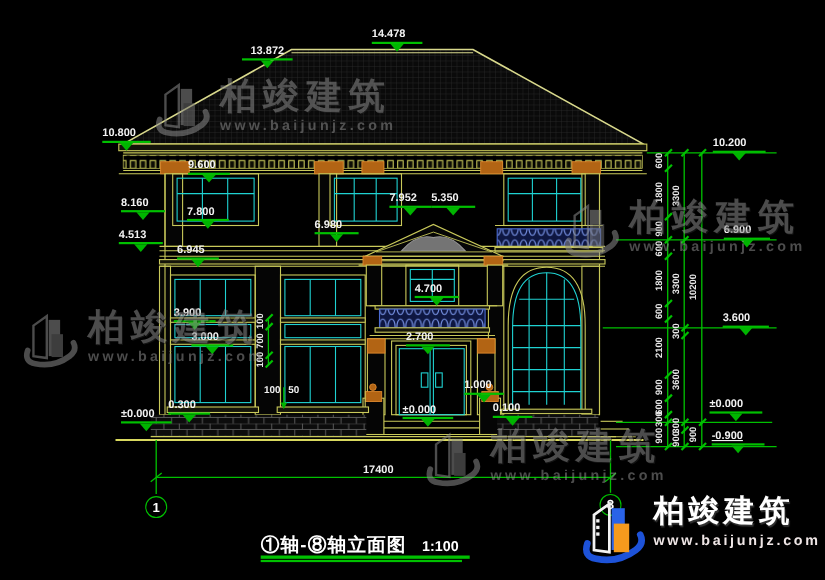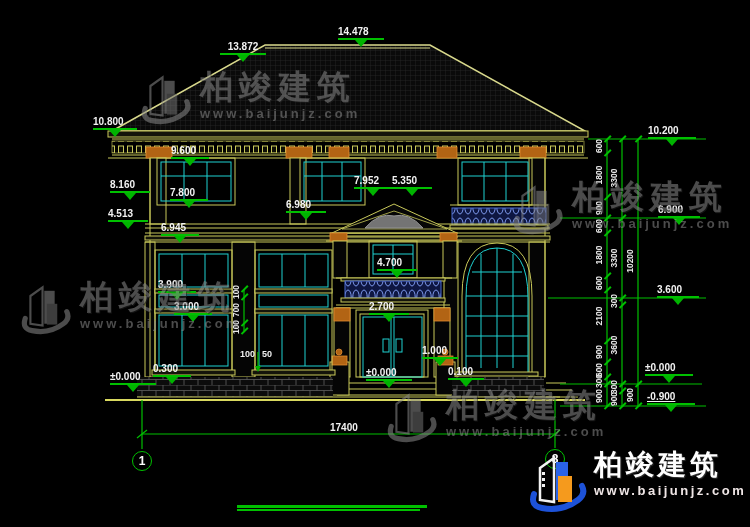--- a/index.html
+++ b/index.html
@@ -388,20 +388,23 @@
           <rect x="28" y="12" width="12" height="38" fill="#8a8a8a"></rect>
           <rect x="31" y="27" width="12" height="24" fill="#6f6f6f"></rect>
         </svg>
         <div class="wm-text">
           <div class="wm-brand">柏竣建筑</div>
           <div class="wm-url">www.baijunjz.com</div>
         </div>
       </div>
     </div>
 
+  <div id="titleblock">
+    <span class="t">①轴-⑧轴立面图</span><span class="s">1:100</span>
+  </div>
   <div class="tbar1"></div>
   <div class="tbar2"></div>
 
   <div class="freedim" style="left:330px;top:422px;font-size:10px;">17400</div>
 
   <div id="brandlogo">
     <svg width="60" height="66" viewBox="0 0 60 66">
       <path d="M6,44 Q2,56 14,58 Q34,62 50,50 Q58,44 54,36" fill="none" stroke="#1d52d8" stroke-width="6" stroke-linecap="round"></path>
       <polygon points="12,18 26,8 26,52 12,50" fill="none" stroke="#f2f2f2" stroke-width="2.5"></polygon>
       <rect x="28" y="12" width="12" height="38" fill="#2a63e8"></rect>

